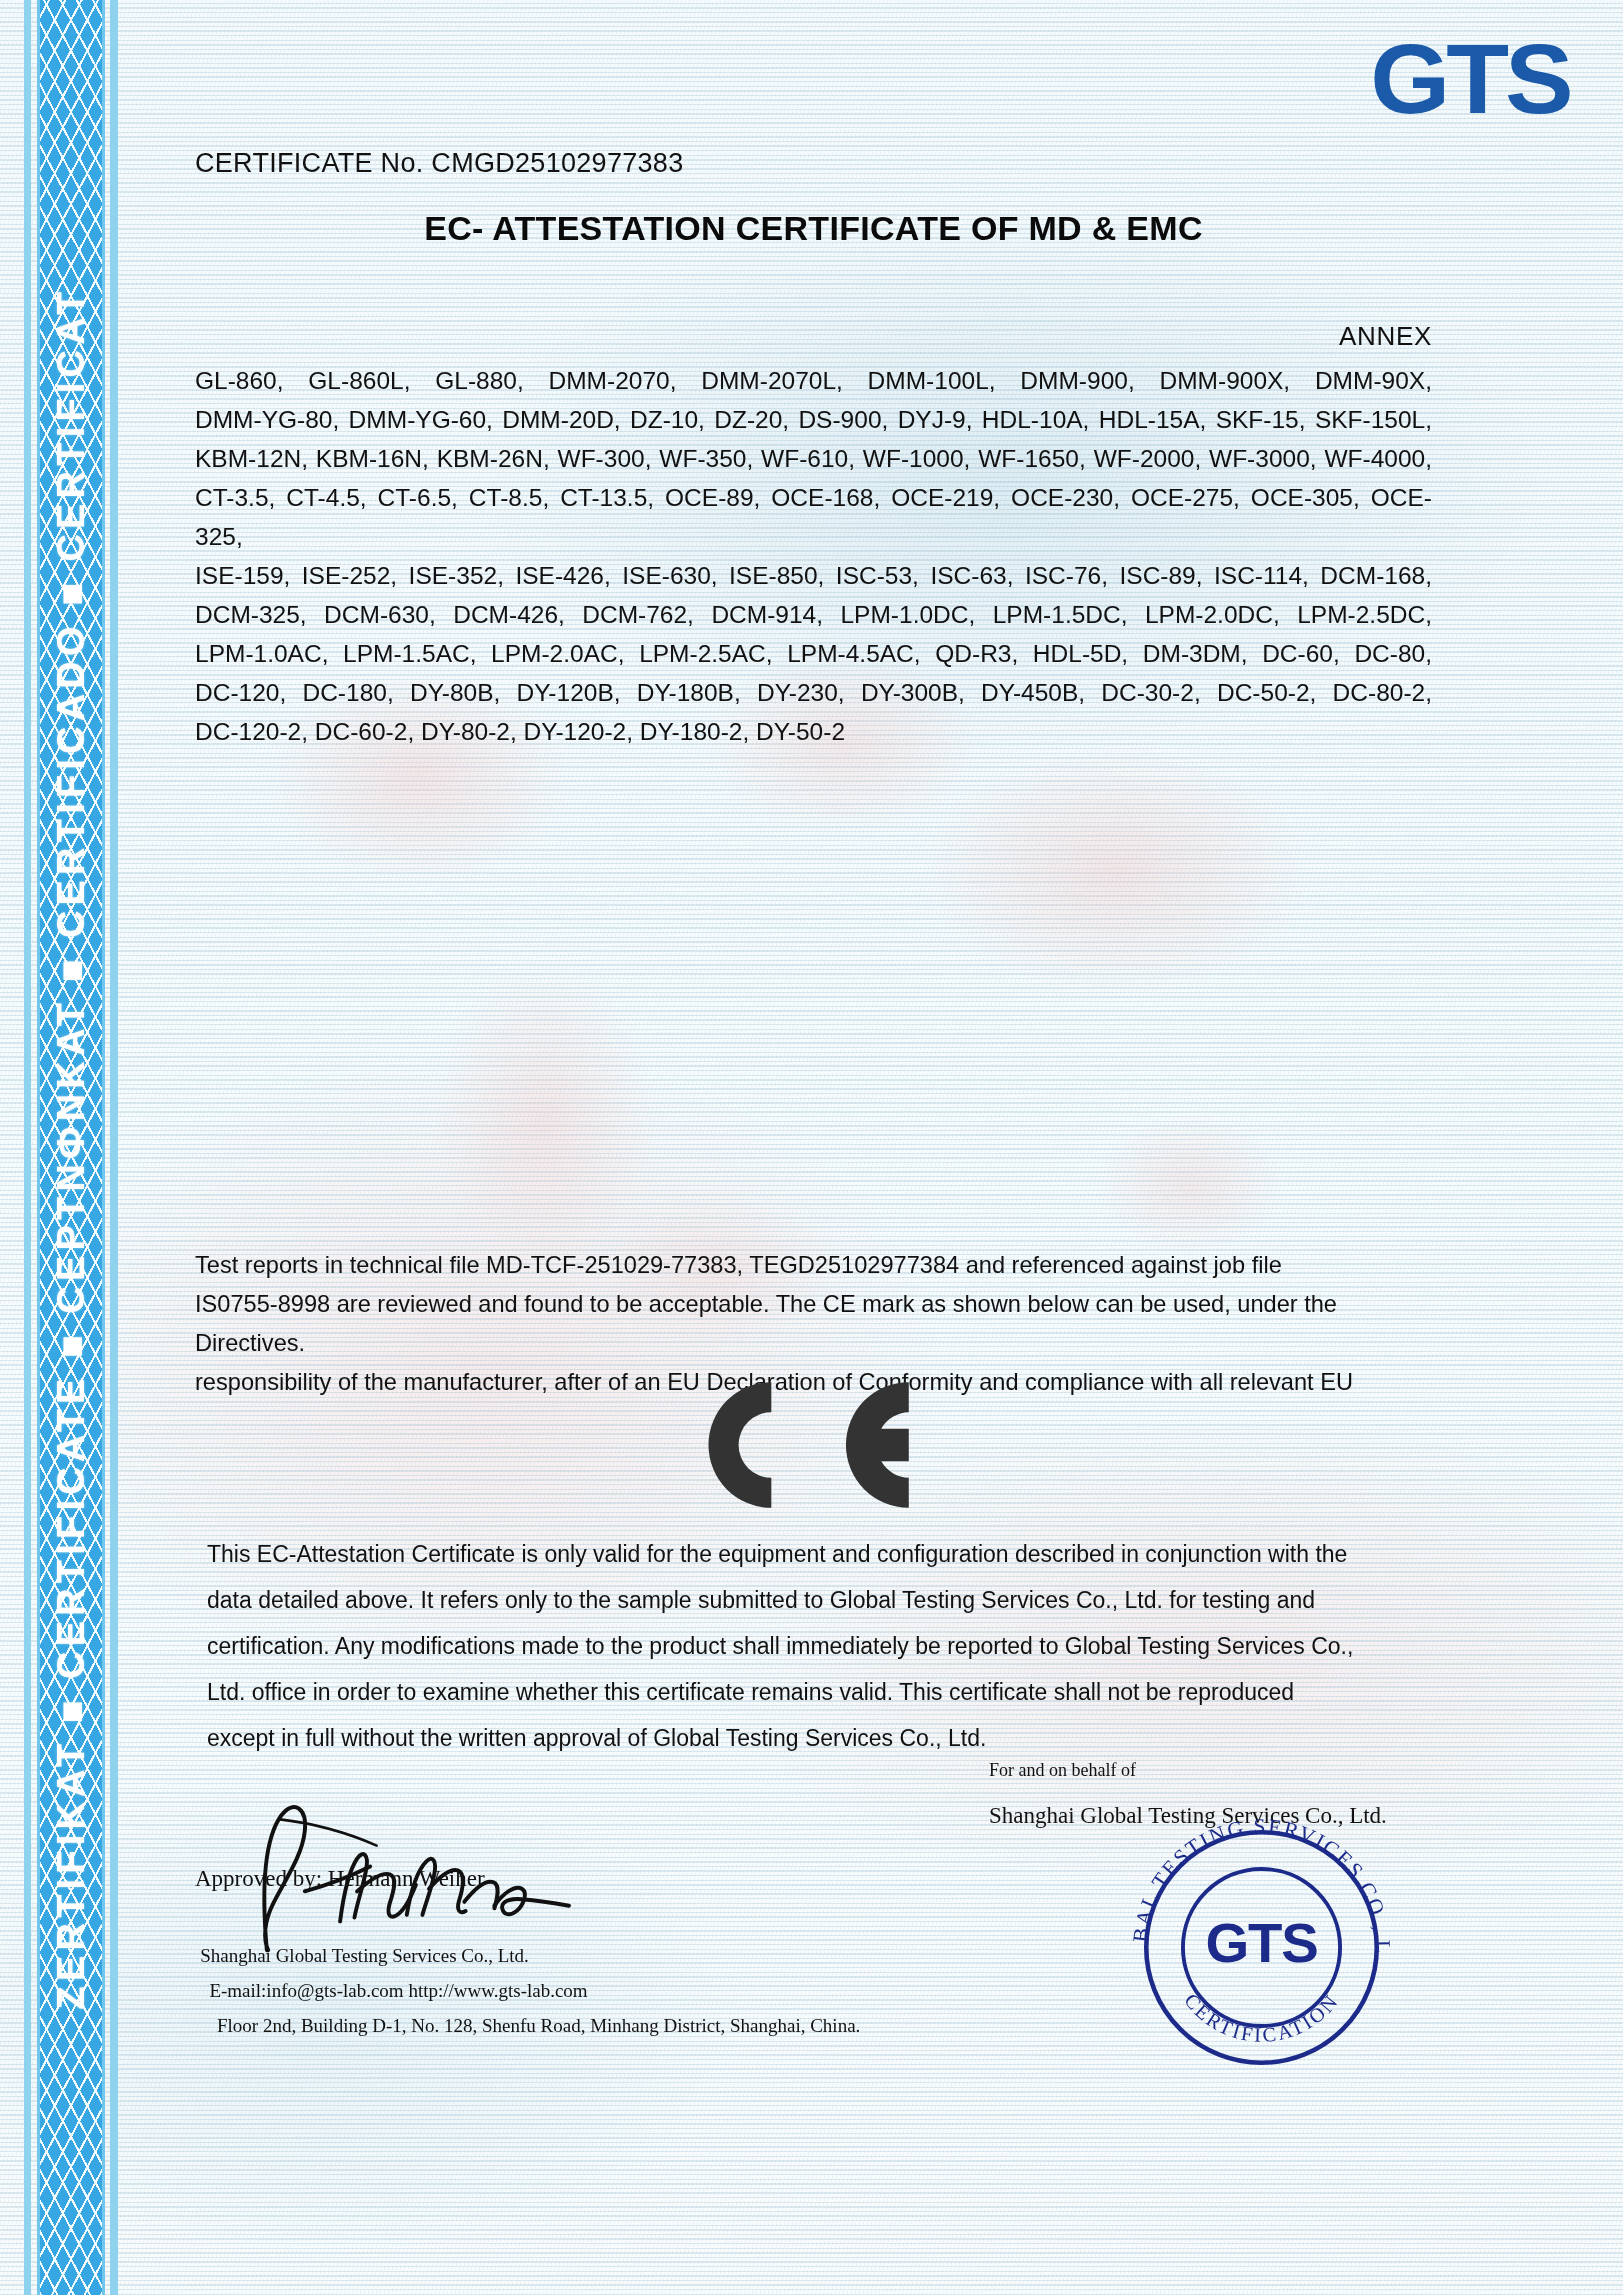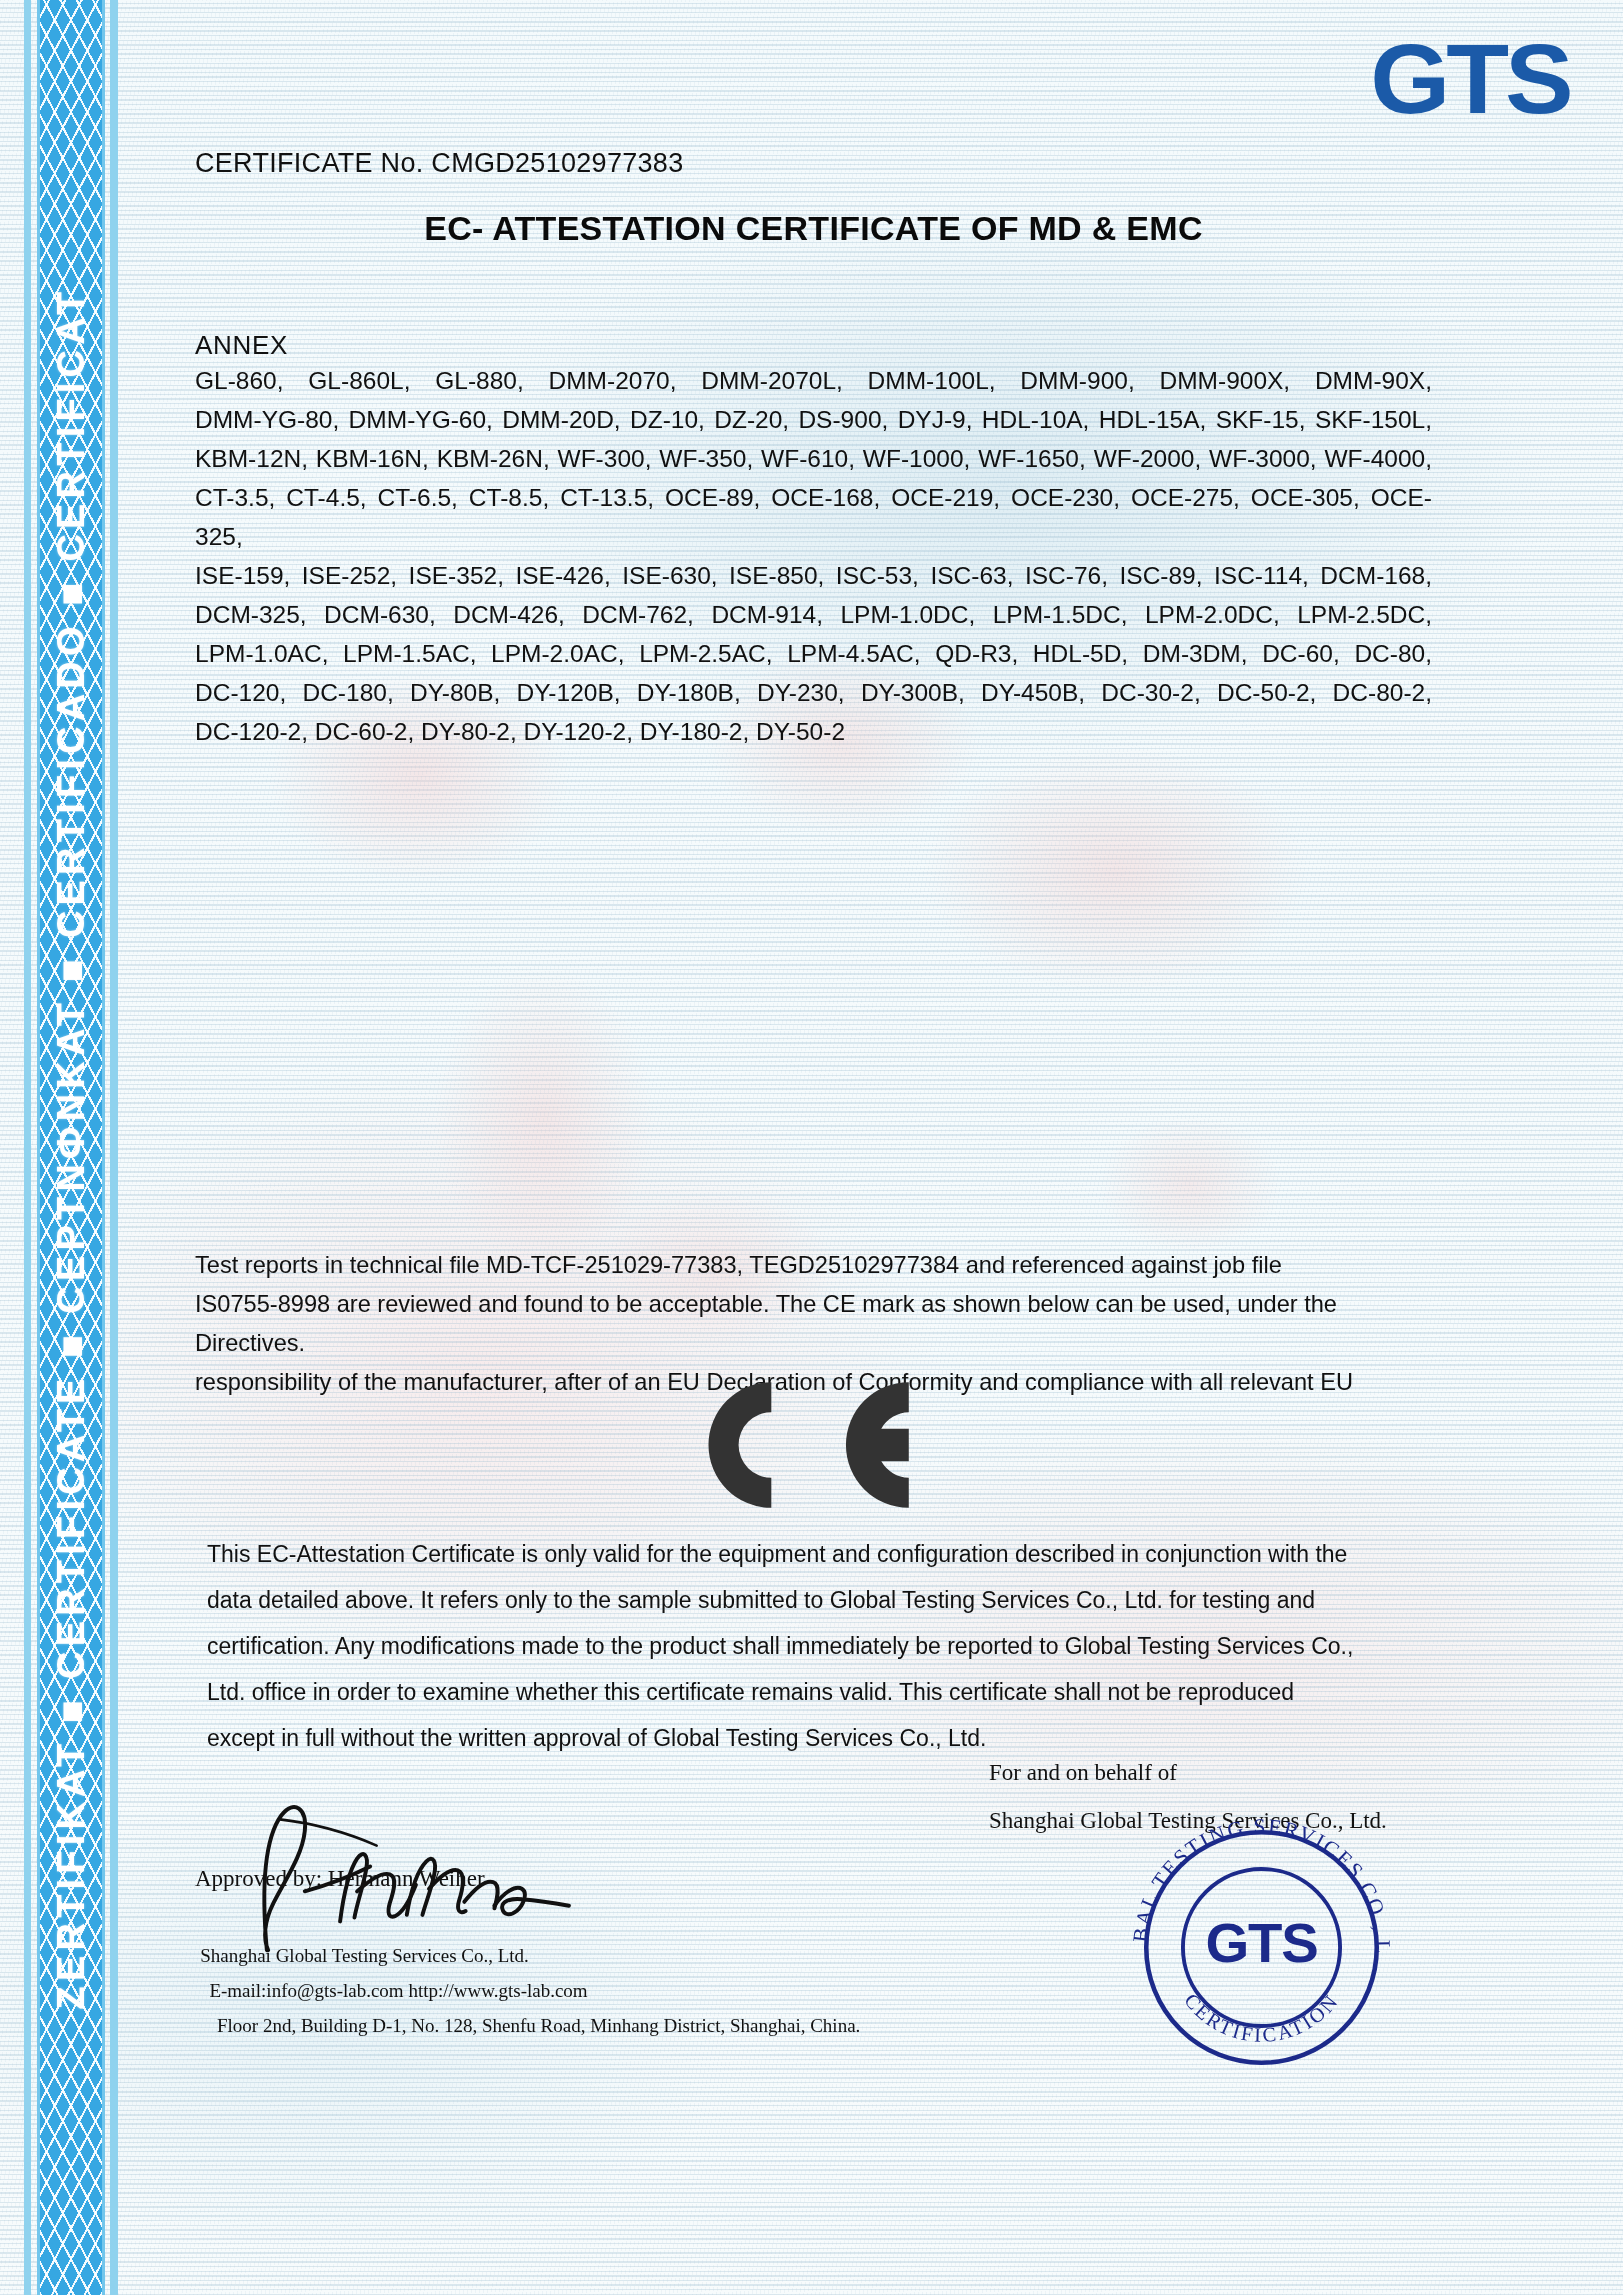--- a/index.html
+++ b/index.html
@@ -97,21 +97,21 @@
 
   #cert-no{
     top:148px;
     font-size:27px;color:#111;letter-spacing:0.3px;
   }
   #main-title{
     top:209px;width:1237px;text-align:center;
     font-size:34px;font-weight:bold;color:#0b0b0b;letter-spacing:0.3px;
   }
   #annex-title{
-    top:330px;width:1237px;text-align:left;
+    top:321px;width:1237px;text-align:right;
     font-size:26px;color:#111;letter-spacing:0.7px;
   }
 
   #model-list{top:361px;width:1237px;}
   .model-line{
     font-size:24.5px;color:#111;
     line-height:39px;
     text-align:justify;
     text-align-last:justify;
     white-space:normal;
@@ -130,21 +130,21 @@
 
   #validity-block{top:1525px;width:1237px;}
   #validity-block p{
     margin:12px;font-size:23px;color:#111;line-height:34px;
     text-align:justify;text-align-last:left;
   }
 
   .serif{font-family:"Liberation Serif",serif;}
   #approved-by{top:1866px;font-size:23px;color:#111;}
   #behalf{position:absolute;left:989px;top:1760px;width:497px;}
-  #behalf .l1{font-size:23px;color:#111;}
+  #behalf .l1{font-size:18px;color:#111;}
   #behalf .l2{font-size:23px;color:#111;margin-top:22px;}
 
   #signature{position:absolute;left:242px;top:1793px;width:425px;height:164px;}
 
   #footer{top:1938px;width:916px;}
   #footer div{font-size:19px;color:#111;line-height:35px;}
   #footer .f1{margin-left:5.2px;}
   #footer .f2{margin-left:14.4px;}
   #footer .f3{margin-left:22px;}
 

